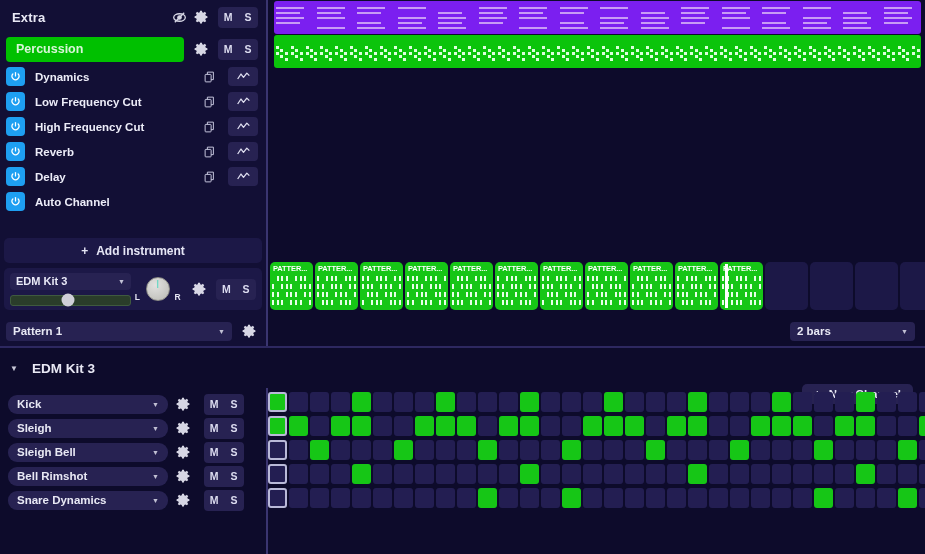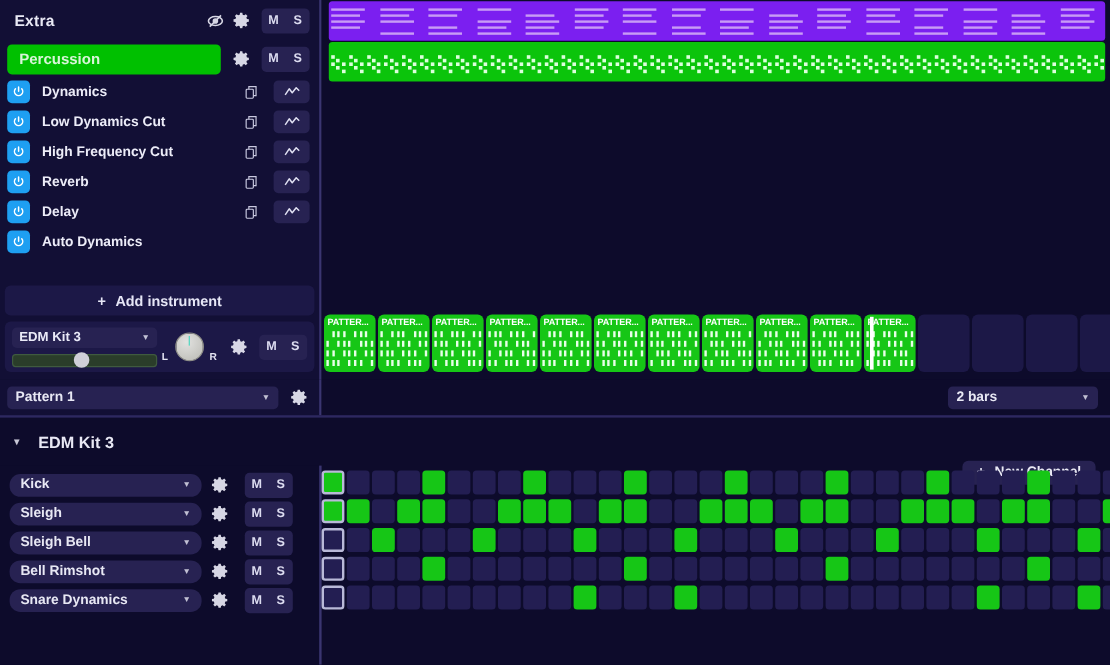--- a/index.html
+++ b/index.html
@@ -275,21 +275,21 @@
             </svg>
           </span>
         </div>
         <div class="fx-row">
           <span class="power">
             <svg width="11" height="11" viewBox="0 0 16 16" fill="none" stroke="#fff" stroke-width="1.8" stroke-linecap="round">
               <path d="M8 2.2v5"></path>
               <path d="M4.2 4.3a5 5 0 1 0 7.6 0"></path>
             </svg>
           </span>
-          <span class="fx-label">Low Dynamics Cut</span>
+          <span class="fx-label">Low Frequency Cut</span>
           <span class="copy-btn">
             <svg width="12" height="12" viewBox="0 0 16 16" fill="none" stroke="#c9c9e0" stroke-width="1.3">
               <rect x="1.5" y="4.5" width="8" height="10" rx="1"></rect>
               <path d="M4.5 4.5v-3h8v10h-3"></path>
             </svg>
           </span>
           <span class="auto-btn">
             <svg width="15" height="11" viewBox="0 0 18 12" fill="none" stroke="#e0e0f2" stroke-width="1.5" stroke-linejoin="round">
               <path d="M2 9 L6 3 L9 7 L13 2 L16 5"></path>
             </svg>
@@ -355,21 +355,21 @@
             </svg>
           </span>
         </div>
         <div class="fx-row">
           <span class="power">
             <svg width="11" height="11" viewBox="0 0 16 16" fill="none" stroke="#fff" stroke-width="1.8" stroke-linecap="round">
               <path d="M8 2.2v5"></path>
               <path d="M4.2 4.3a5 5 0 1 0 7.6 0"></path>
             </svg>
           </span>
-          <span class="fx-label">Auto Dynamics</span>
+          <span class="fx-label">Auto Channel</span>
           <span class="copy-btn"></span>
           <span class="auto-slot"></span>
         </div>
       </div>
 
     <div class="add-instrument">
       <span class="plus">+</span>
       <span>Add instrument</span>
     </div>
 

